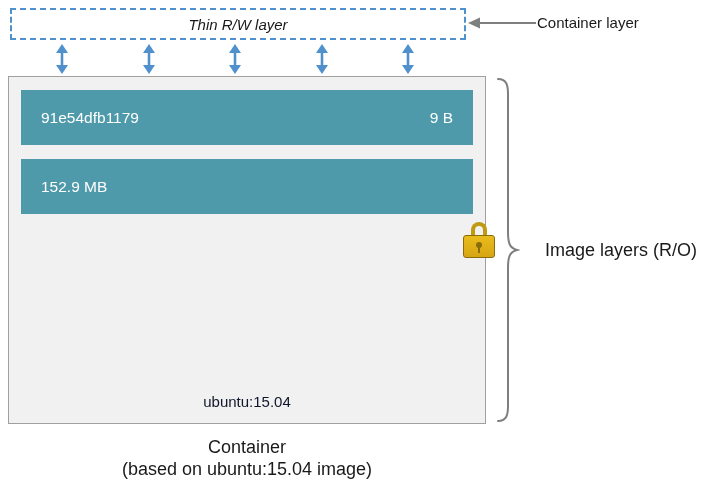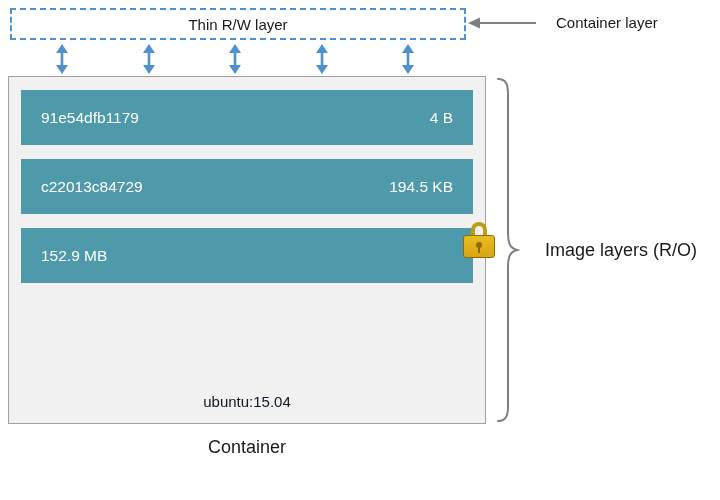--- a/index.html
+++ b/index.html
@@ -15,30 +15,31 @@
 
   
   .thin-rw-box {
     position: absolute;
     left: 10px; top: 8px;
     width: 452px; height: 28px;
     border: 2px dashed #4f90cd;
     display: flex; align-items: center; justify-content: center;
     font-size: 15px;
     background: #ffffff;
+    font-style: italic;
   }
 
   
   .container-layer-callout {
     position: absolute;
     left: 468px; top: 14px;
     display: flex; align-items: center;
   }
   .container-layer-callout .label {
-    margin-left: 20px;
+    margin-left: 1px;
     font-size: 15px;
     white-space: nowrap;
   }
 
   
   .rw-arrows {
     position: absolute;
     left: 55px; top: 44px;
     width: 360px; height: 30px;
     display: flex; justify-content: space-between; align-items: center;
@@ -179,25 +180,21 @@
       <polygon points="7,0 1,9 13,9" fill="#4f90cd"></polygon>
       <line x1="7" y1="8" x2="7" y2="22" stroke="#4f90cd" stroke-width="2.6"></line>
       <polygon points="7,30 1,21 13,21" fill="#4f90cd"></polygon>
     </svg>
   </div>
 
   <div class="image-stack">
     <div class="layer-rows">
       <div class="layer-row">
         <span>91e54dfb1179</span>
-        <span>4 B</span>
-      </div>
-      <div class="layer-row">
-        <span>c22013c84729</span>
-        <span>194.5 KB</span>
+        <span>9 B</span>
       </div>
       <div class="layer-row">
         <span>152.9 MB</span>
       </div>
     </div>
     <div class="image-name">ubuntu:15.04</div>
   </div>
 
   <div class="lock">
     <div class="shackle"></div>
@@ -206,15 +203,16 @@
     </div>
   </div>
 
   <svg class="image-layers-callout-brace" viewBox="0 0 26 348">
     <path d="M4,3 C13,3 14,10 14,18 L14,156 C14,168 16,172 23,174 C16,176 14,180 14,192 L14,330 C14,338 13,345 4,345" fill="none" stroke="#7f7f7f" stroke-width="2" stroke-linecap="round"></path>
   </svg>
   <div class="image-layers-label">Image layers (R/O)</div>
 
   <div class="caption">
     <div>Container</div>
+    <div>(based on ubuntu:15.04 image)</div>
   </div>
 
 </div>
 
 </body></html>

